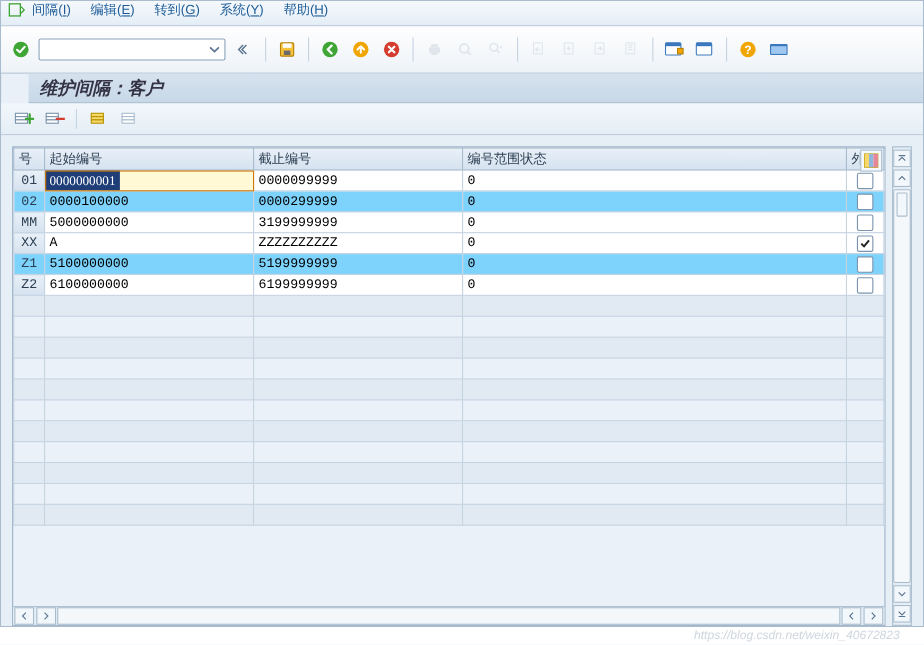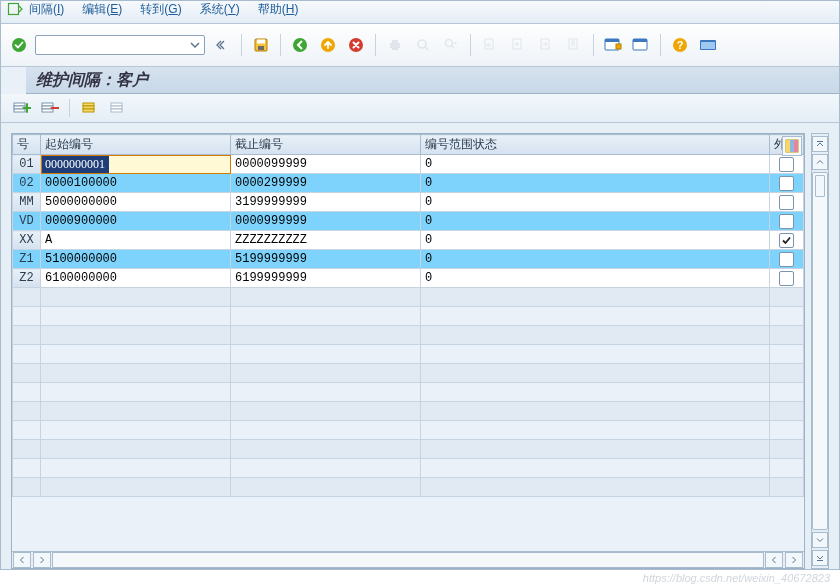--- a/index.html
+++ b/index.html
@@ -51,21 +51,21 @@
   .hscroll { height:16px; border-top:1px solid #a9bccd; background:#e5eef6; display:flex; align-items:center; }
   .hscroll .arrow { width:16px; height:14px; border:1px solid #a9bccd; background:#f2f7fb; display:flex; align-items:center; justify-content:center; margin:0 1px; }
   .hscroll .track { flex:1; height:14px; border:1px solid #a9bccd; background:#f5f8fb; }
 
   
   .vsb { width:18px; margin-left:6px; border:1px solid #a9bccd; background:#e5eef6; display:flex; flex-direction:column; align-items:center; padding:2px 0; gap:2px; box-sizing:border-box; }
   .vsb .arrow { width:14px; height:14px; border:1px solid #a9bccd; background:#f2f7fb; display:flex; align-items:center; justify-content:center; }
   .vsb .track { flex:1; width:14px; border:1px solid #a9bccd; background:#f5f8fb; position:relative; border-radius:2px; }
   .vsb .handle { width:8px; height:20px; border:1px solid #a9bccd; background:#f2f7fb; margin:2px auto; border-radius:1px; }
 
-  .watermark { position:absolute; bottom:2px; right:10px; color:#cfd6dd; font-size:11px; font-style:italic; }
+  .watermark { position:absolute; bottom:2px; right:22px; color:#cfd6dd; font-size:11px; font-style:italic; }
 </style>
 </head>
 <body>
 
 <div class="window">
 
   <div class="menubar">
     <span class="doc-icon">
       <svg width="16" height="14" viewBox="0 0 16 14">
           <rect x="1.5" y="1.5" width="10" height="11" fill="none" stroke="#3fa535" stroke-width="1.2"></rect>
@@ -279,29 +279,20 @@
               <td>0000299999</td>
               <td>0</td>
               <td style="text-align: center;">
                 <div class="check"></div>
               </td>
             </tr>
             <tr>
               <td class="id">MM</td>
               <td>5000000000</td>
               <td>3199999999</td>
-              <td>0</td>
-              <td style="text-align: center;">
-                <div class="check"></div>
-              </td>
-            </tr>
-            <tr class="alt">
-              <td class="id">VD</td>
-              <td>0000900000</td>
-              <td>0000999999</td>
               <td>0</td>
               <td style="text-align: center;">
                 <div class="check"></div>
               </td>
             </tr>
             <tr>
               <td class="id">XX</td>
               <td>A</td>
               <td>ZZZZZZZZZZ</td>
               <td>0</td>

